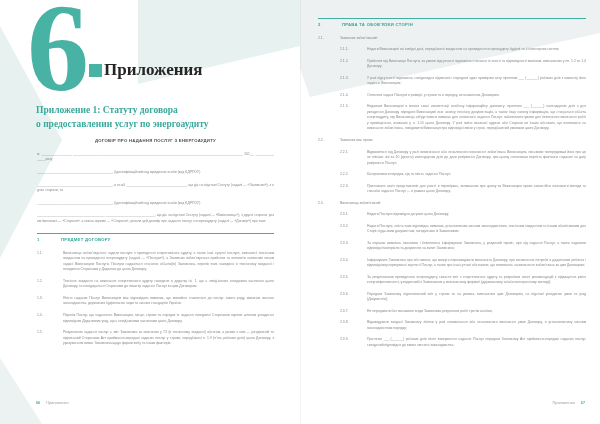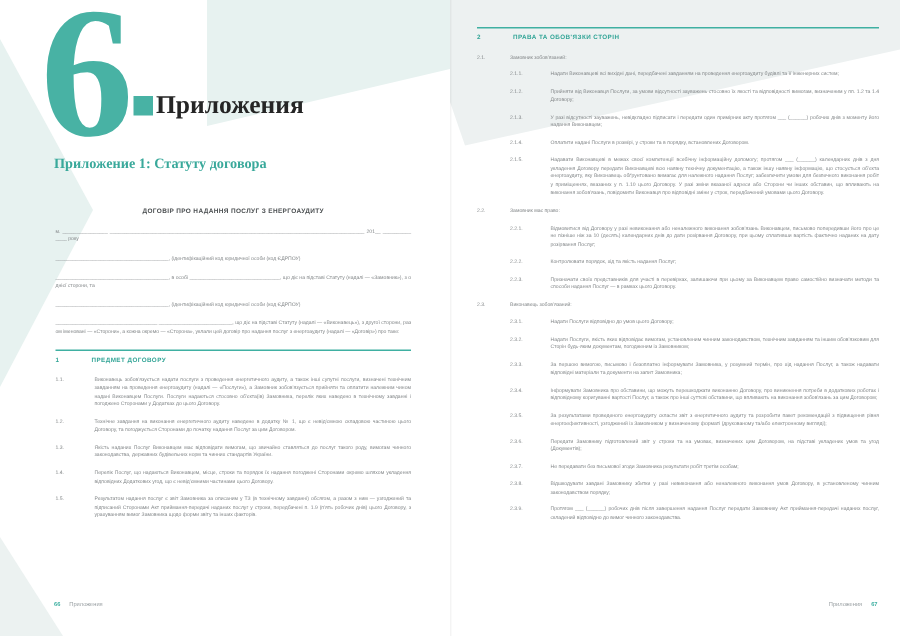--- a/index.html
+++ b/index.html
@@ -46,20 +46,21 @@
   <polygon points="0,358 0,424 42,424" fill="#ecf2f1"></polygon>
 </svg>
 <div class="gutter"></div>
 
 <div class="page page-left">
   <div class="big-num">6</div>
   <div class="num-dot"></div>
   <div class="chapter-title">Приложения</div>
   <div class="appendix-title">
     <div>Приложение 1:  Статуту договора</div>
+    <div>о предоставлении услуг по энергоаудиту</div>
   </div>
 
   <div class="col col-left">
     <p class="doc-title">ДОГОВІР ПРО НАДАННЯ ПОСЛУГ З ЕНЕРГОАУДИТУ</p>
 
     <div class="rows">
 
         <p class="pre"><span>м. ________________    __________________________________________________________________________________________ 201__ ______________ року</span></p>
 
         <p class="pre"><span>________________________________________, (ідентифікаційний код юридичної особи (код ЄДРПОУ)</span></p>

